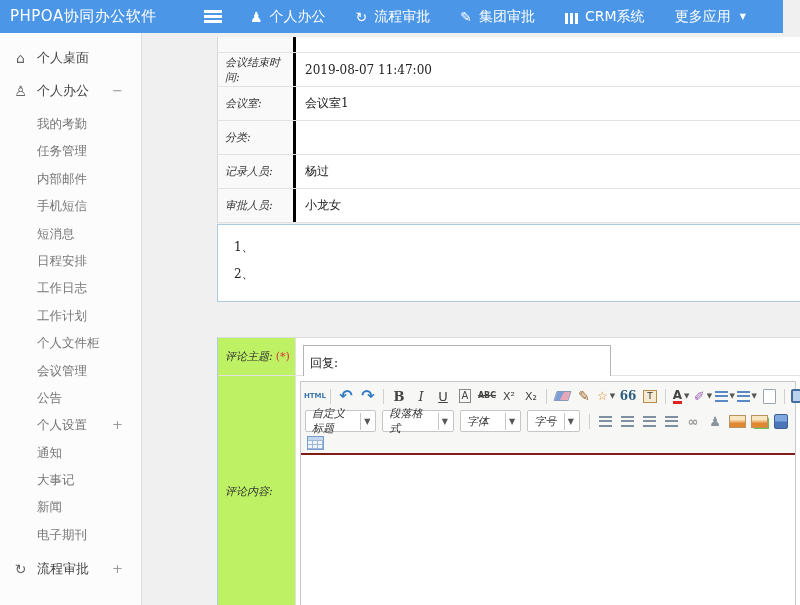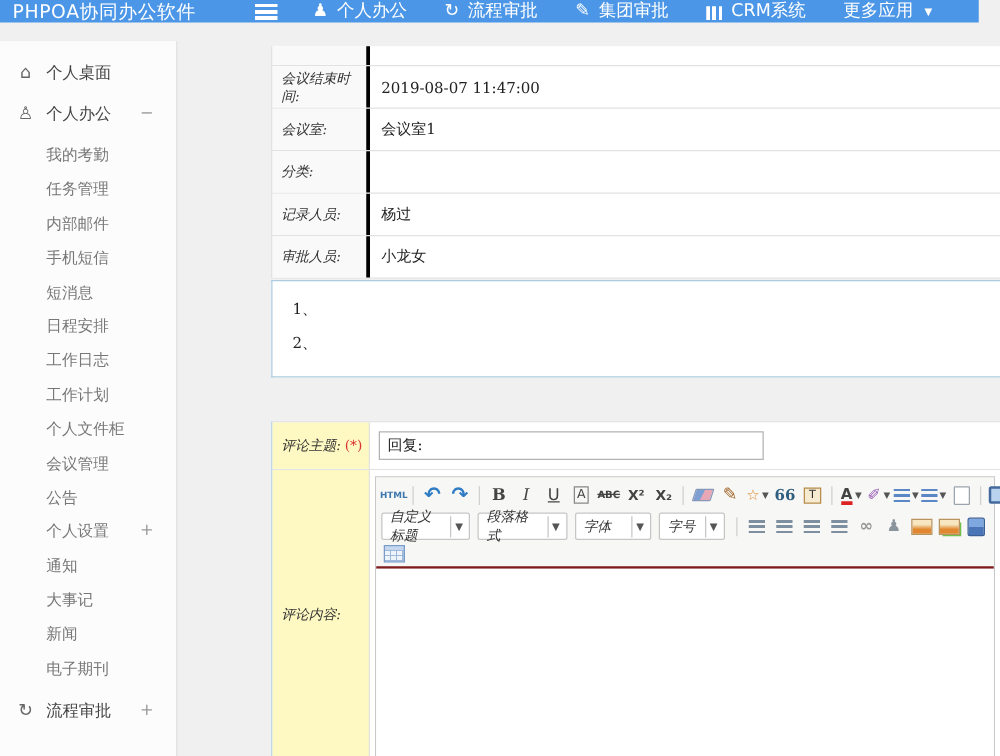--- a/index.html
+++ b/index.html
@@ -1,20 +1,20 @@
 <!DOCTYPE html>
 <html><head>
 <meta charset="utf-8">
 <style>
   html,body{margin:0;padding:0}
   body{width:800px;height:605px;position:relative;overflow:hidden;background:#f0f0f0;
        font-family:"DejaVu Sans","Liberation Sans",sans-serif;-webkit-font-smoothing:antialiased}
 
   
-  #topbar{position:absolute;top:0;left:0;right:17px;height:18px;background:#4b96e6;display:flex;align-items:center;color:#fff;z-index:9}
+  #topbar{position:absolute;top:0;left:0;right:17px;height:33px;background:#4b96e6;display:flex;align-items:center;color:#fff;z-index:9}
   .brand{font-size:15px;padding-left:10px;width:178px;letter-spacing:.5px;cursor:pointer}
   .burger{width:18px;height:13px;margin-left:16px;cursor:pointer;
           background:repeating-linear-gradient(to bottom,#fff 0 3px,transparent 3px 5px)}
   #topnav{display:flex;align-items:center;margin-left:28px;gap:30px}
   .nav-item{display:flex;align-items:center;gap:7px;font-size:14px;cursor:pointer;white-space:nowrap}
   .nav-ico{display:inline-block;font-size:14px;line-height:14px}
   .nav-ico.crm-chart-icon{width:13px;height:11px;align-self:flex-end;margin-bottom:2px;
           background:repeating-linear-gradient(to right,#fff 0 3px,transparent 3px 5px)}
   .nav-caret{font-size:8px;margin-left:2px}
 
@@ -40,25 +40,25 @@
   #minutes-box{position:absolute;left:74px;top:191px;right:-2px;height:78px;box-sizing:border-box;background:#fff;
                border:1px solid #adcbe0;border-right:none;padding:9px 0 0 16px;
                font:12px "DejaVu Serif","Liberation Serif",serif;color:#222}
   .m-line{line-height:27px}
 
   #comment-table{position:absolute;left:74px;top:304px;right:-2px;bottom:-2px;background:#fff;
                  border-left:1px solid #aecde3;border-top:1px solid #ddd;display:flex;flex-direction:column}
   .c-row{display:flex;border-bottom:1px solid #e2e2e2}
   .c-row.subject{height:37px}
   .c-row.content{flex:1;border-bottom:none}
-  .c-label{width:78px;box-sizing:border-box;background:#fef9c3;border-right:1px solid #e2e2e2;display:flex;align-items:center;padding-left:7px;
+  .c-label{width:78px;box-sizing:border-box;background:#bef264;border-right:1px solid #e2e2e2;display:flex;align-items:center;padding-left:7px;
            font:italic 11px "DejaVu Serif","Liberation Serif",serif;color:#333}
   .c-value{flex:1;position:relative;background:#fff}
   .req{color:#d33;margin-left:3px;font-style:normal}
-  #subject-input{position:absolute;left:7px;top:7px;width:308px;height:23px;box-sizing:border-box;border:1px solid #b3b3b3;
+  #subject-input{position:absolute;left:7px;top:7px;width:308px;height:36px;box-sizing:border-box;border:1px solid #b3b3b3;
                  font:12px "DejaVu Serif","Liberation Serif",serif;padding:0 6px;background:#fff;color:#222}
 
   
   #editor{position:absolute;left:4px;top:5px;width:494px;border:1px solid #c8c8c8;background:#fff}
   #toolbar{background:#f7f7f6;border-bottom:2px solid #7f1d1d;padding:2px 3px 1px}
   .t-row{display:flex;align-items:center;height:24px}
   .t-row.r2{height:26px}
   .t-row.r3{height:18px}
   #editor-body{height:162px;background:#fff;cursor:text}
 
@@ -67,21 +67,21 @@
   .tb.sep{min-width:1px;width:1px;height:15px;background:#d0d0d0;margin:0 4px;cursor:default;border-radius:0}
   .tb .g{line-height:1}
   .tb .caret{font-size:7px;color:#555;margin-left:2px}
   .tb.html .g{font-size:7px;font-weight:bold;color:#3c77ad}
   .tb.undo .g,.tb.redo .g{color:#2f7cc4;font-size:16px;font-weight:bold}
   .tb.bold .g{font-weight:bold;font-family:"DejaVu Serif",serif;font-size:13px}
   .tb.italic .g{font-style:italic;font-family:"DejaVu Serif",serif;font-size:13px}
   .tb.underline .g{text-decoration:underline;font-size:13px}
   .tb.border-a .g{border:1px solid #888;padding:0 2px;font-size:10px;line-height:12px}
   .tb.strike .g{font-size:8px;font-weight:bold;text-decoration:line-through}
-  .tb.sup .g,.tb.sub .g{font-size:11px;font-weight:bold}
+  .tb.sup .g,.tb.sub .g{font-size:11px;font-weight:normal}
   .tb.quote .g{font-family:"DejaVu Serif",serif;font-weight:bold;color:#2f5e7e;font-size:12px}
   .tb.pastet .g{border:1px solid #b58d4e;background:#f6ead1;font-size:9px;padding:1px 3px;color:#333}
   .tb.fontcolor .g{border-bottom:3px solid #d22;line-height:12px;font-size:12px;font-weight:bold}
   .tb.wand .g{color:#e08a2e;font-size:12px}
   .tb.brush .g{color:#a0672a;font-size:14px}
   .tb.pen .g{color:#9a5fb5;font-size:13px}
   .tb.link .g{color:#999;font-weight:bold;font-size:13px}
   .tb.person .g{color:#8a949c;font-size:13px}
   .tb.eraser::before{content:"";width:13px;height:8px;background:linear-gradient(100deg,#7d9fd4 46%,#e8a7b7 46%);
       border:1px solid #8898b8;transform:skewX(-18deg);border-radius:1px}

